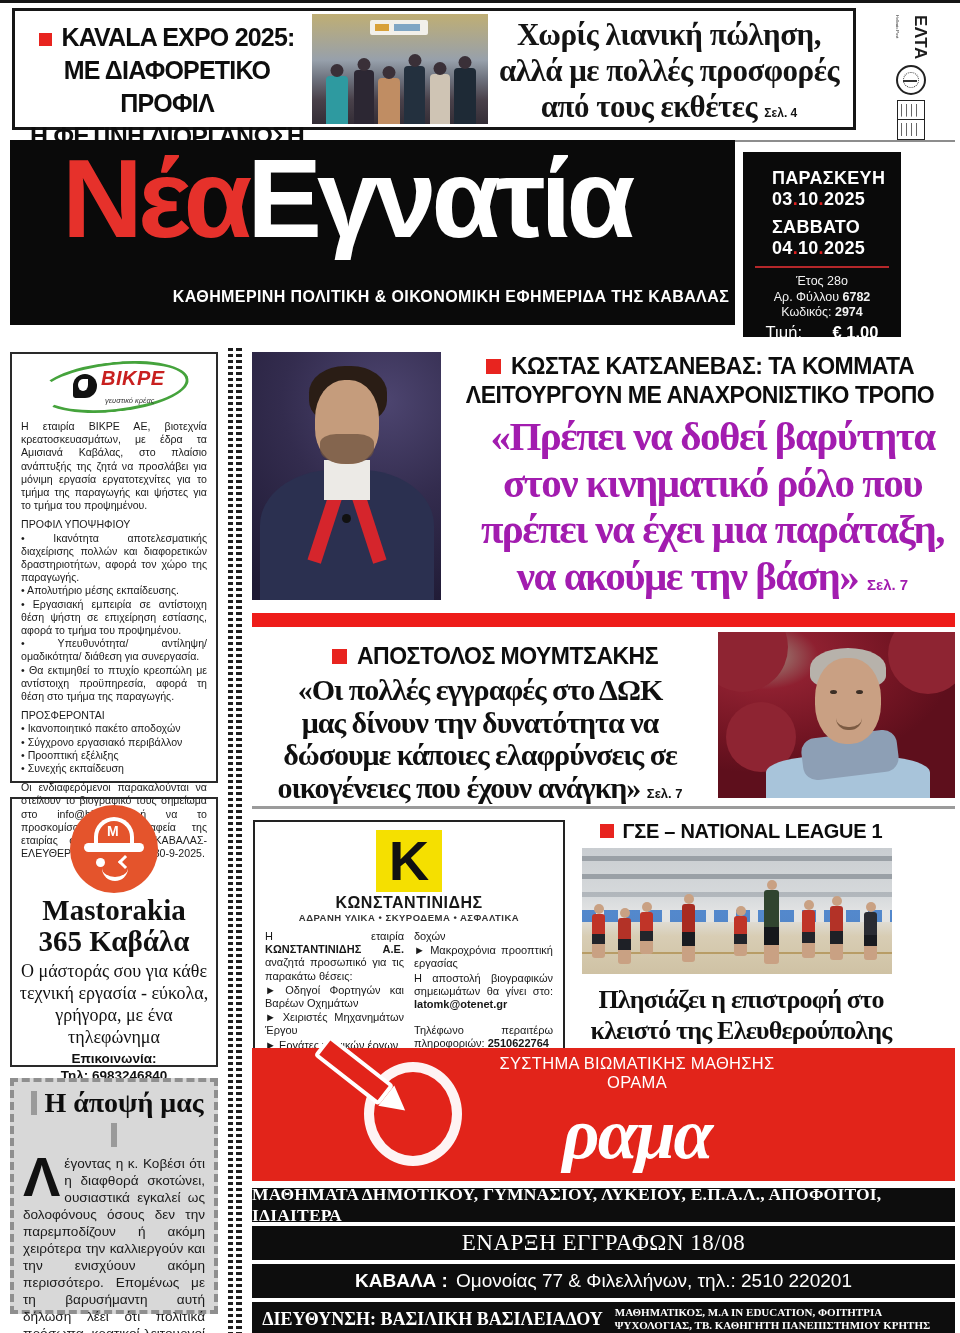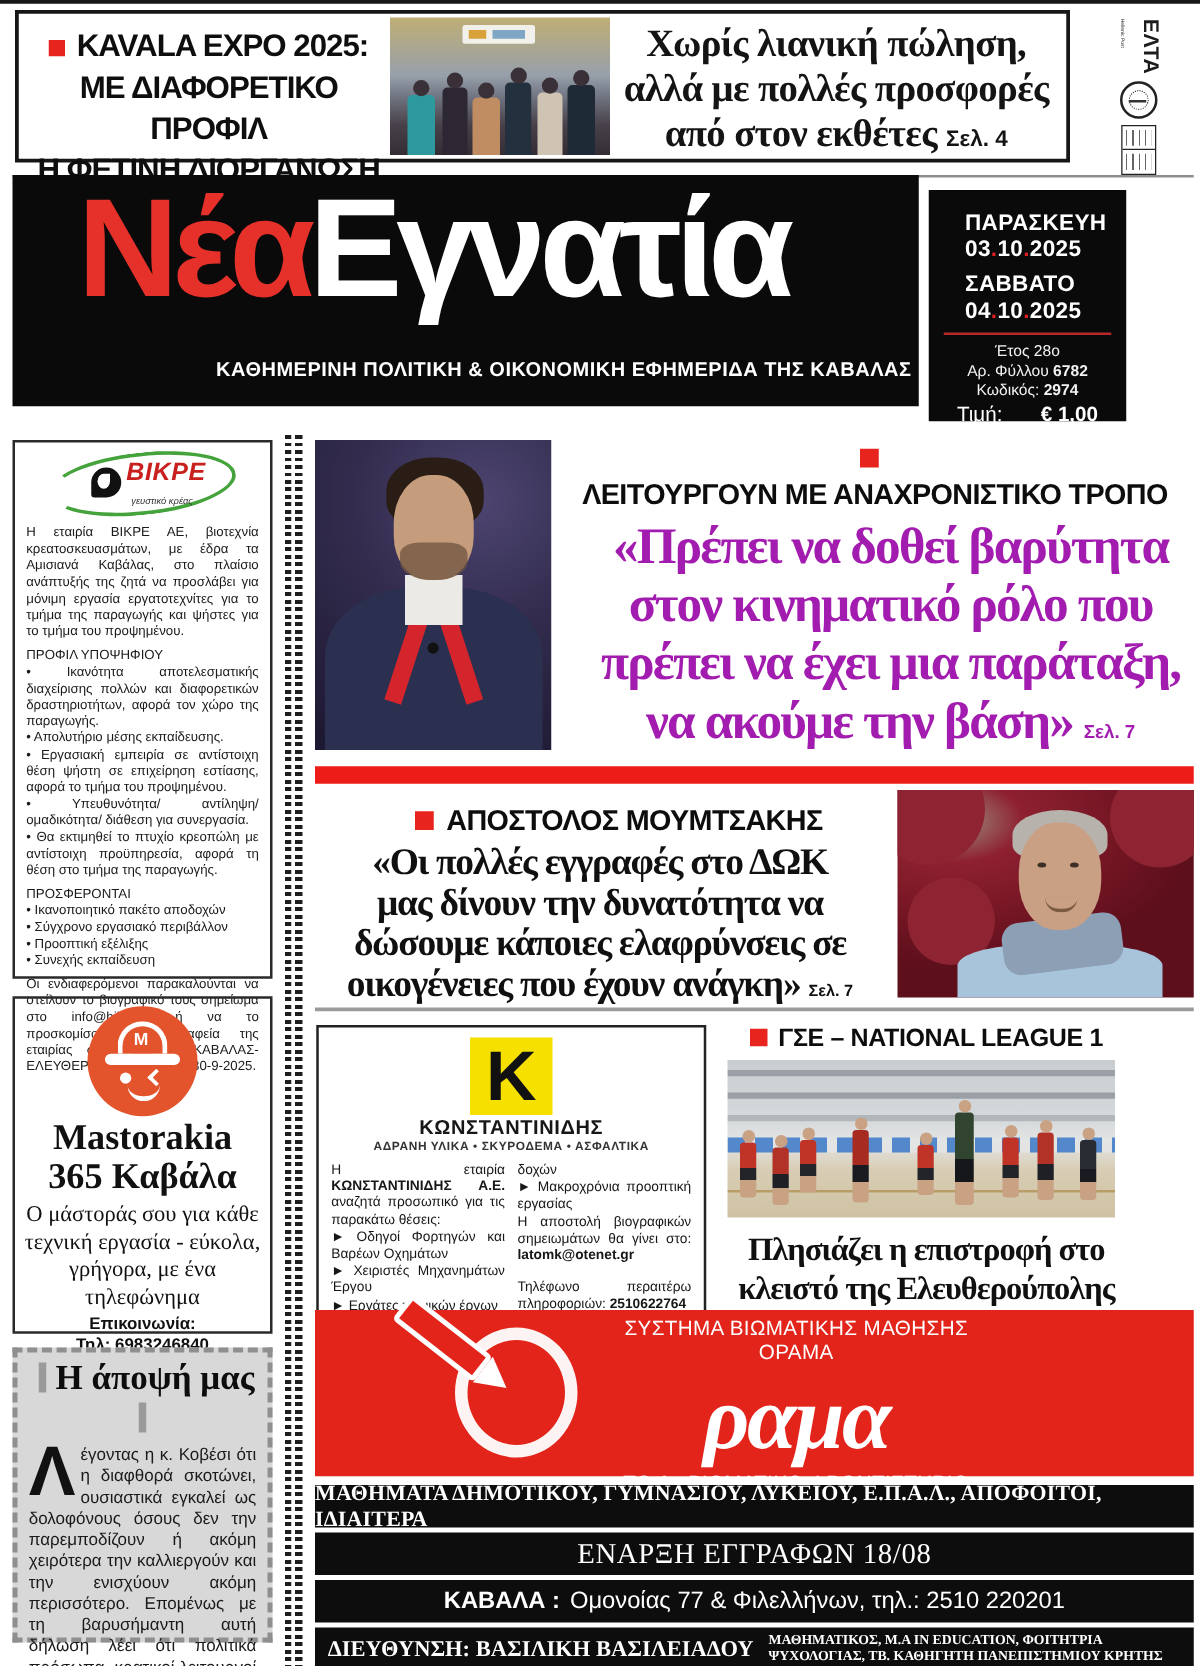--- a/index.html
+++ b/index.html
@@ -18,21 +18,21 @@
   .banner-photo { position:absolute; left:297px; top:3px; width:176px; height:110px; overflow:hidden;
                   background:linear-gradient(180deg,#bfae74 0%,#97a0ab 42%,#6f7480 58%,#49414a 78%,#332d36 100%); }
   .bp-banner { position:absolute; left:58px; top:6px; width:58px; height:15px; background:#f2f0ea; border-radius:2px; }
   .bp-banner i { position:absolute; left:5px; top:4px; width:14px; height:7px; background:#d8a13a; }
   .bp-banner b { position:absolute; left:24px; top:4px; width:26px; height:7px; background:#7fa6c4; }
   .person { position:absolute; border-radius:4px 4px 0 0; }
   .person::before { content:""; position:absolute; left:50%; top:-12px; transform:translateX(-50%);
                     width:13px; height:13px; border-radius:50%; background:#3a3038; }
   .banner-right { position:absolute; left:476px; top:6px; width:356px; text-align:center;
                   font-family:"Liberation Serif", serif; font-weight:bold; font-size:31px; line-height:36px; color:#141414; letter-spacing:-0.5px;}
-  .pageref { font-family:"Liberation Sans", sans-serif; font-weight:bold; font-size:18px; letter-spacing:0; }
+  .pageref { font-family:"Liberation Sans", sans-serif; font-weight:bold; font-size:12px; letter-spacing:0; }
 
   
   .elta { left:864px; top:10px; width:94px; height:126px; }
   .elta-inner { position:absolute; width:126px; height:94px; left:-16px; top:16px; transform:rotate(90deg);
                 display:flex; align-items:center; gap:5px; }
   .elta-name { font-weight:bold; font-size:17px; color:#1c1c1c; letter-spacing:0.5px; }
   .elta-sub { font-size:4px; color:#1c1c1c; }
   .elta-stamp { width:30px; height:30px; border:2px solid #222; border-radius:50%; position:relative; flex:none; }
   .elta-stamp::before { content:""; position:absolute; left:5px; top:5px; right:5px; bottom:5px; border:1px dotted #333; border-radius:50%; }
   .elta-stamp::after { content:""; position:absolute; left:50%; top:7px; width:2px; height:14px; background:#333; }
@@ -207,21 +207,21 @@
       <span class="person" style="left:14px;top:62px;width:22px;height:48px;background:#2e9aa0;"></span>
       <span class="person" style="left:42px;top:56px;width:20px;height:54px;background:#2c2733;"></span>
       <span class="person" style="left:66px;top:64px;width:22px;height:46px;background:#c08d63;"></span>
       <span class="person" style="left:92px;top:52px;width:21px;height:58px;background:#23303e;"></span>
       <span class="person" style="left:118px;top:60px;width:20px;height:50px;background:#cfc4b4;"></span>
       <span class="person" style="left:142px;top:54px;width:22px;height:56px;background:#1e2a36;"></span>
     </div>
     <div class="banner-right">
       <div>Χωρίς λιανική πώληση,</div>
       <div>αλλά με πολλές προσφορές</div>
-      <div><span>από στον εκθέτες</span> <span class="pageref">Σελ. 4</span></div>
+      <div><span>από τους εκθέτες</span> <span class="pageref">Σελ. 4</span></div>
     </div>
   </section>
 
   <div class="abs elta">
     <div class="elta-inner">
       <svg width="26" height="22" viewBox="0 0 26 22">
           <path d="M1 16 C7 5 18 1 25 3 C18 6 10 10 8 18 Z" fill="#1c1c1c"></path>
           <path d="M10 20 C14 14 20 11 25 12 C20 14 15 17 13 21 Z" fill="#1c1c1c"></path>
         </svg>
       <span>
@@ -317,21 +317,21 @@
     <span class="a1-suit"></span>
     <span class="a1-lapel" style="left:70px;top:116px;transform:rotate(18deg);"></span>
     <span class="a1-lapel" style="left:106px;top:116px;transform:rotate(-18deg);"></span>
     <span class="a1-shirt"></span>
     <span class="a1-hair"></span>
     <span class="a1-face"></span>
     <span class="a1-beard"></span>
     <span class="a1-mic"></span>
   </div>
   <div class="abs a1-kicker">
-    <div><span class="red-sq"></span></div>
+    <div><span class="red-sq"></span><span>ΚΩΣΤΑΣ ΚΑΤΣΑΝΕΒΑΣ: ΤΑ ΚΟΜΜΑΤΑ</span></div>
     <div>ΛΕΙΤΟΥΡΓΟΥΝ ΜΕ ΑΝΑΧΡΟΝΙΣΤΙΚΟ ΤΡΟΠΟ</div>
   </div>
   <div class="abs a1-headline">
     <div>«Πρέπει να δοθεί βαρύτητα</div>
     <div>στον κινηματικό ρόλο που</div>
     <div>πρέπει να έχει μια παράταξη,</div>
     <div><span>να ακούμε την βάση»</span> <span class="pageref">Σελ. 7</span></div>
   </div>
 
   <div class="abs redbar"></div>

